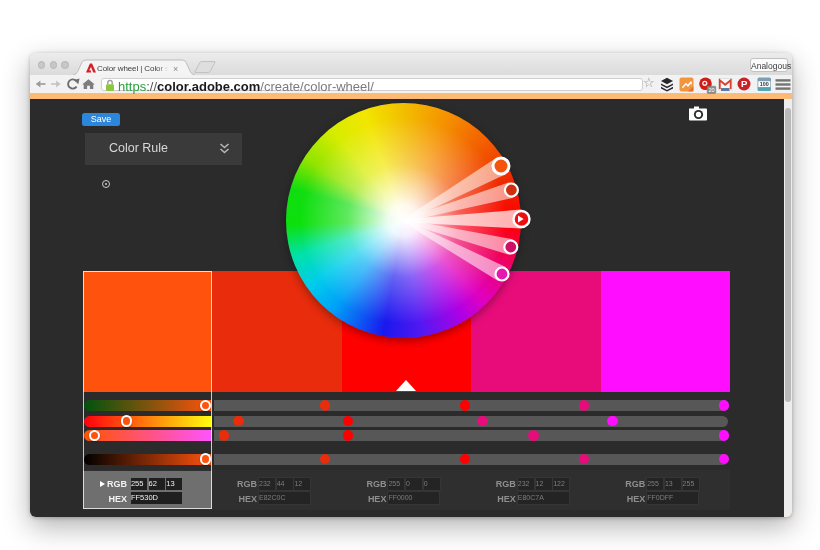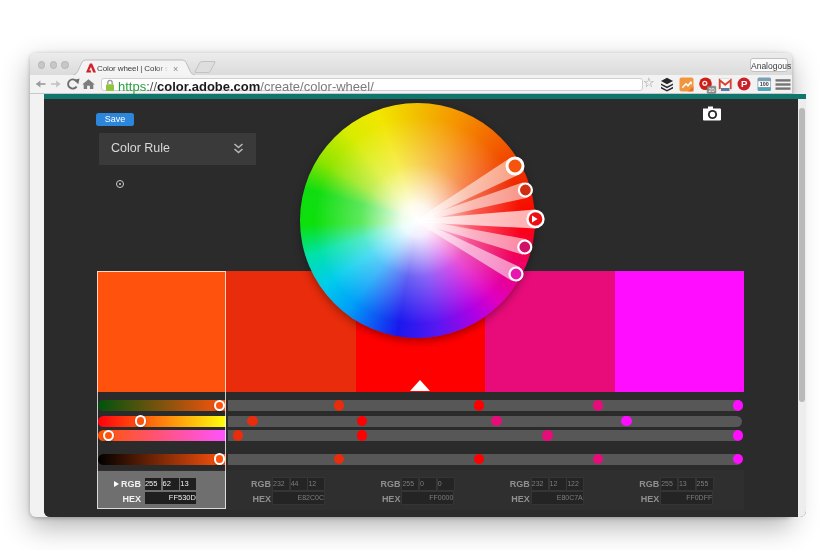--- a/index.html
+++ b/index.html
@@ -1,27 +1,27 @@
 <!DOCTYPE html>
 <html><head><meta charset="utf-8"><style>
 *{margin:0;padding:0;box-sizing:border-box}
 html,body{width:820px;height:550px;background:#fff;font-family:"Liberation Sans",sans-serif;overflow:hidden}
 #win{position:absolute;left:30px;top:53px;width:762px;height:464px;border-radius:6px;background:#f2f2f2;box-shadow:0 10px 28px rgba(0,0,0,.30),0 1px 4px rgba(0,0,0,.25)}
 #tabbar{position:absolute;left:0;top:0;width:762px;height:21.5px;border-radius:6px 6px 0 0;background:linear-gradient(#ececec,#dbdbdb)}
 .tl{position:absolute;width:7.4px;height:7.4px;border-radius:50%;background:#c7c7c7;border:.5px solid #b5b5b5;top:8.4px}
 #tab{position:absolute;left:43px;top:6px}
 #toolbar{position:absolute;left:0;top:21.5px;width:762px;height:19px;background:#f2f2f2;border-bottom:1px solid #c8c8c8}
 #urlbox{position:absolute;left:71px;top:3px;width:542px;height:13.5px;background:#fff;border:1px solid #cfcfcf;border-radius:3px}
-#content{position:absolute;left:14px;top:40.5px;width:762px;height:423.5px;background:#0f766e;border-radius:0 0 6px 6px;overflow:hidden}
+#content{position:absolute;left:0;top:40.5px;width:762px;height:423.5px;background:#fdba74;border-radius:0 0 6px 6px;overflow:hidden}
 #app{position:absolute;left:0;top:5.5px;width:754px;height:418px;background:#2b2b2b}
 #sbtrack{position:absolute;right:0;top:5.5px;width:8px;height:418px;background:#ededed}
 #sbthumb{position:absolute;left:1px;top:9px;width:5.5px;height:294px;border-radius:3px;background:#b9b9b9}
 #save{position:absolute;left:52px;top:14px;width:38px;height:13px;background:#2b86dc;border-radius:2.5px;color:#fff;font-size:9px;text-align:center;line-height:13px}
 #panel{position:absolute;left:55px;top:34px;width:157px}
-#phead{height:31.5px;background:#3a3a3a;color:#d8d8d8;font-size:12.5px;line-height:31.5px;padding-left:12px}
+#phead{height:31.5px;background:#3a3a3a;color:#d8d8d8;font-size:12.5px;line-height:31.5px;padding-left:24px}
 #pbody{height:36px;background:#4a4a4a;color:#ececec;font-size:11.5px;line-height:36px;padding-left:33px}
 #radio{position:absolute;left:17px;top:46.5px;width:8px;height:8px;border:1px solid #ccc;border-radius:50%}
 #radio:after{content:"";position:absolute;left:2px;top:2px;width:2px;height:2px;border-radius:50%;background:#ccc}
 #wheel{position:absolute;left:255.9px;top:4.2px;width:235px;height:235px;border-radius:50%;
 background:radial-gradient(circle closest-side,#fff 0%,rgba(255,255,255,.93) 13%,rgba(255,255,255,.33) 48%,rgba(255,255,255,0) 88%),
 conic-gradient(from 90deg,#ff0000 0deg,#ec0070 25deg,#e000c0 45deg,#b000e4 58deg,#5518f2 80deg,#1a18ee 100deg,#00a0f8 128deg,#00ccec 145deg,#00e2a8 162deg,#0ce00c 178deg,#10dd10 196deg,#90e400 212deg,#d8ec00 232deg,#f2e600 250deg,#f2c200 268deg,#f59300 292deg,#f25500 320deg,#ee2200 342deg,#ff0000 360deg);
 box-shadow:0 3px 8px rgba(0,0,0,.35)}
 .sw{position:absolute;top:172px;height:121px}
 #selpanel{position:absolute;left:52.5px;top:171.5px;width:129.5px;height:238.5px;border:1px solid rgba(255,255,255,.75);z-index:6}
 #tri{position:absolute;left:365.7px;top:281px;width:0;height:0;border-left:10px solid transparent;border-right:10px solid transparent;border-bottom:11px solid #fff;z-index:5}
@@ -30,21 +30,21 @@
 .cbar{left:53.5px;width:128px;border-radius:5.5px 0 0 5.5px}
 .dot{position:absolute;width:10.6px;height:10.6px;border-radius:50%;z-index:3}
 .hdl{position:absolute;width:11.6px;height:11.6px;border-radius:50%;border:2px solid #fff;z-index:4;background:#ff530d;box-shadow:0 1px 2px rgba(0,0,0,.3)}
 #rgbstrip{position:absolute;left:0;top:371px;width:754px;height:40px}
 #stripbg{position:absolute;left:53px;top:0;width:647px;height:39.5px;background:#2f2f2f}
 #c1block{position:absolute;left:52.5px;top:.5px;width:129.5px;height:38.5px;background:#6f6f6f}
 .lab{position:absolute;font-size:9px;color:#8f8f8f;font-weight:bold;width:26px;text-align:right}
 .lab1{color:#f2f2f2}
 .vbox{position:absolute;width:16px;height:12px;background:#242424;color:#7d7d7d;font-size:7px;line-height:12px;box-shadow:0 0 0 .5px #3d3d3d}
 .vbox1{background:#1f1f1f;color:#f0f0f0;font-size:7.5px;box-shadow:none}
-.hbox{position:absolute;width:51px;height:12px;background:#242424;color:#7d7d7d;font-size:7px;text-align:right;line-height:12px;box-shadow:0 0 0 .5px #3d3d3d}
+.hbox{position:absolute;width:51px;height:12px;background:#242424;color:#7d7d7d;font-size:7px;text-align:left;line-height:12px;box-shadow:0 0 0 .5px #3d3d3d}
 .hbox1{background:#1f1f1f;color:#f0f0f0;font-size:7.5px;box-shadow:none}
 svg{display:block}
 </style></head>
 <body>
 <div id="win">
  <div id="tabbar">
   <div class="tl" style="left:8.1px"></div>
   <div class="tl" style="left:19.9px"></div>
   <div class="tl" style="left:31.4px"></div>
   <svg id="tab" width="122" height="16" viewBox="0 0 122 16">

